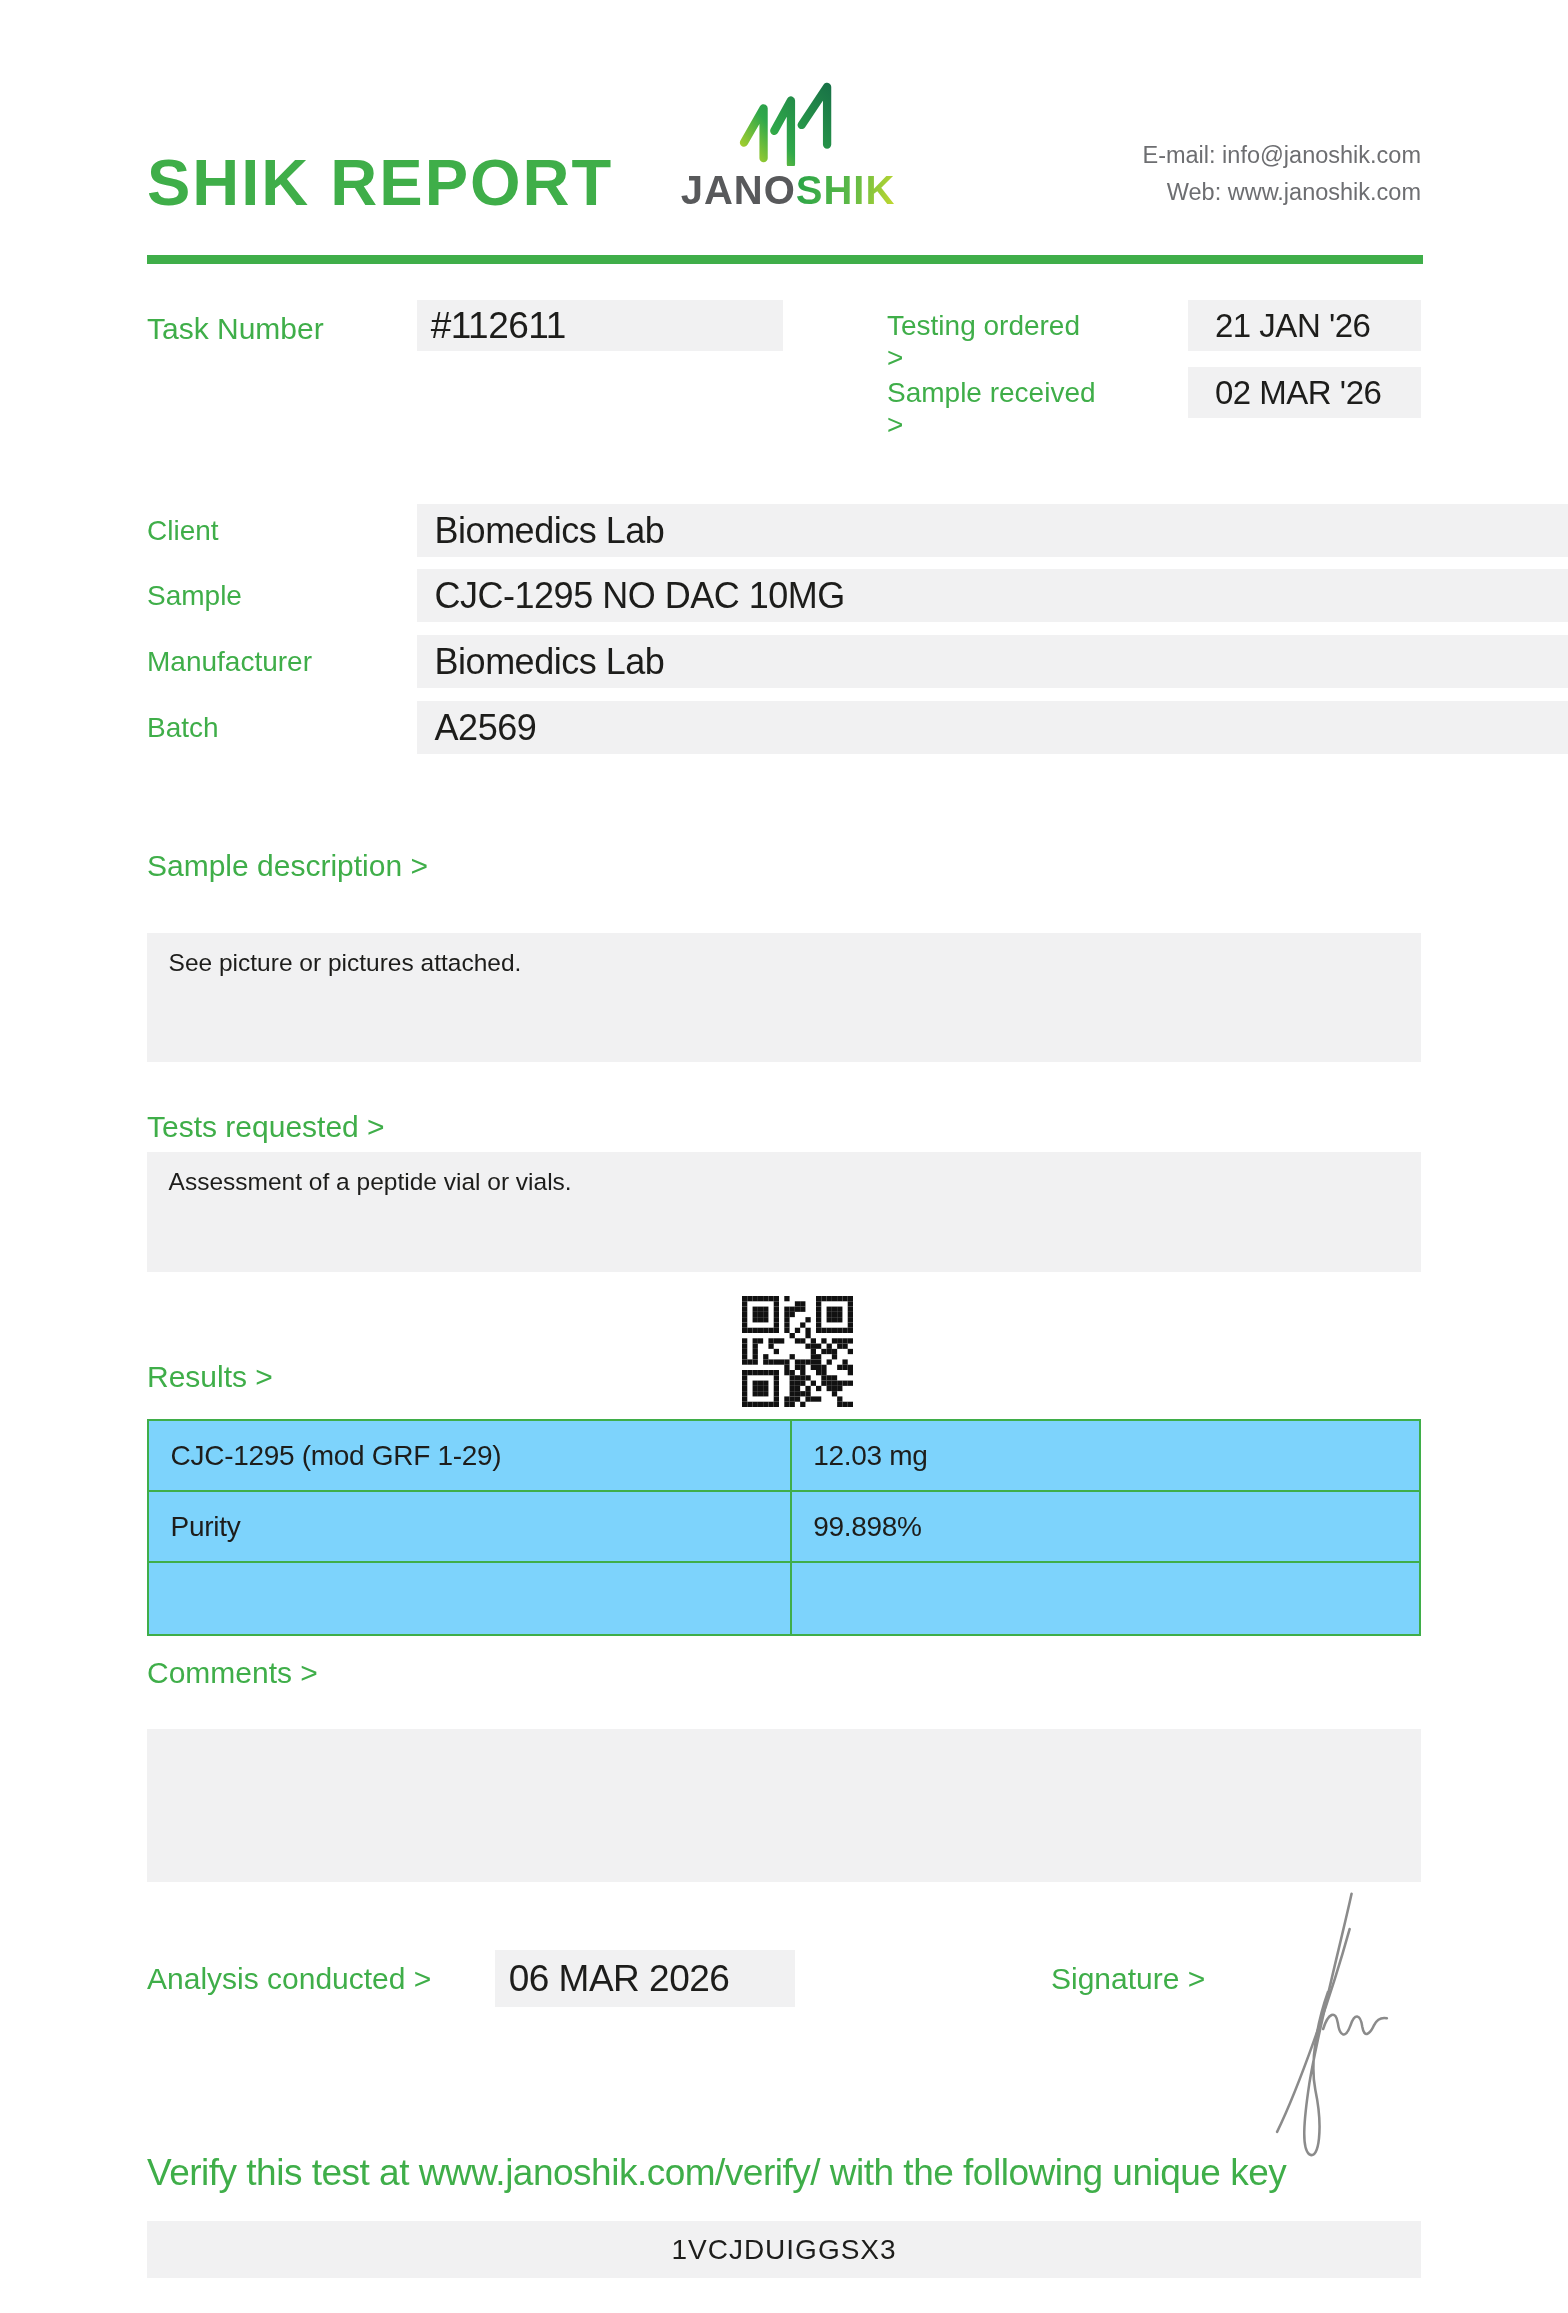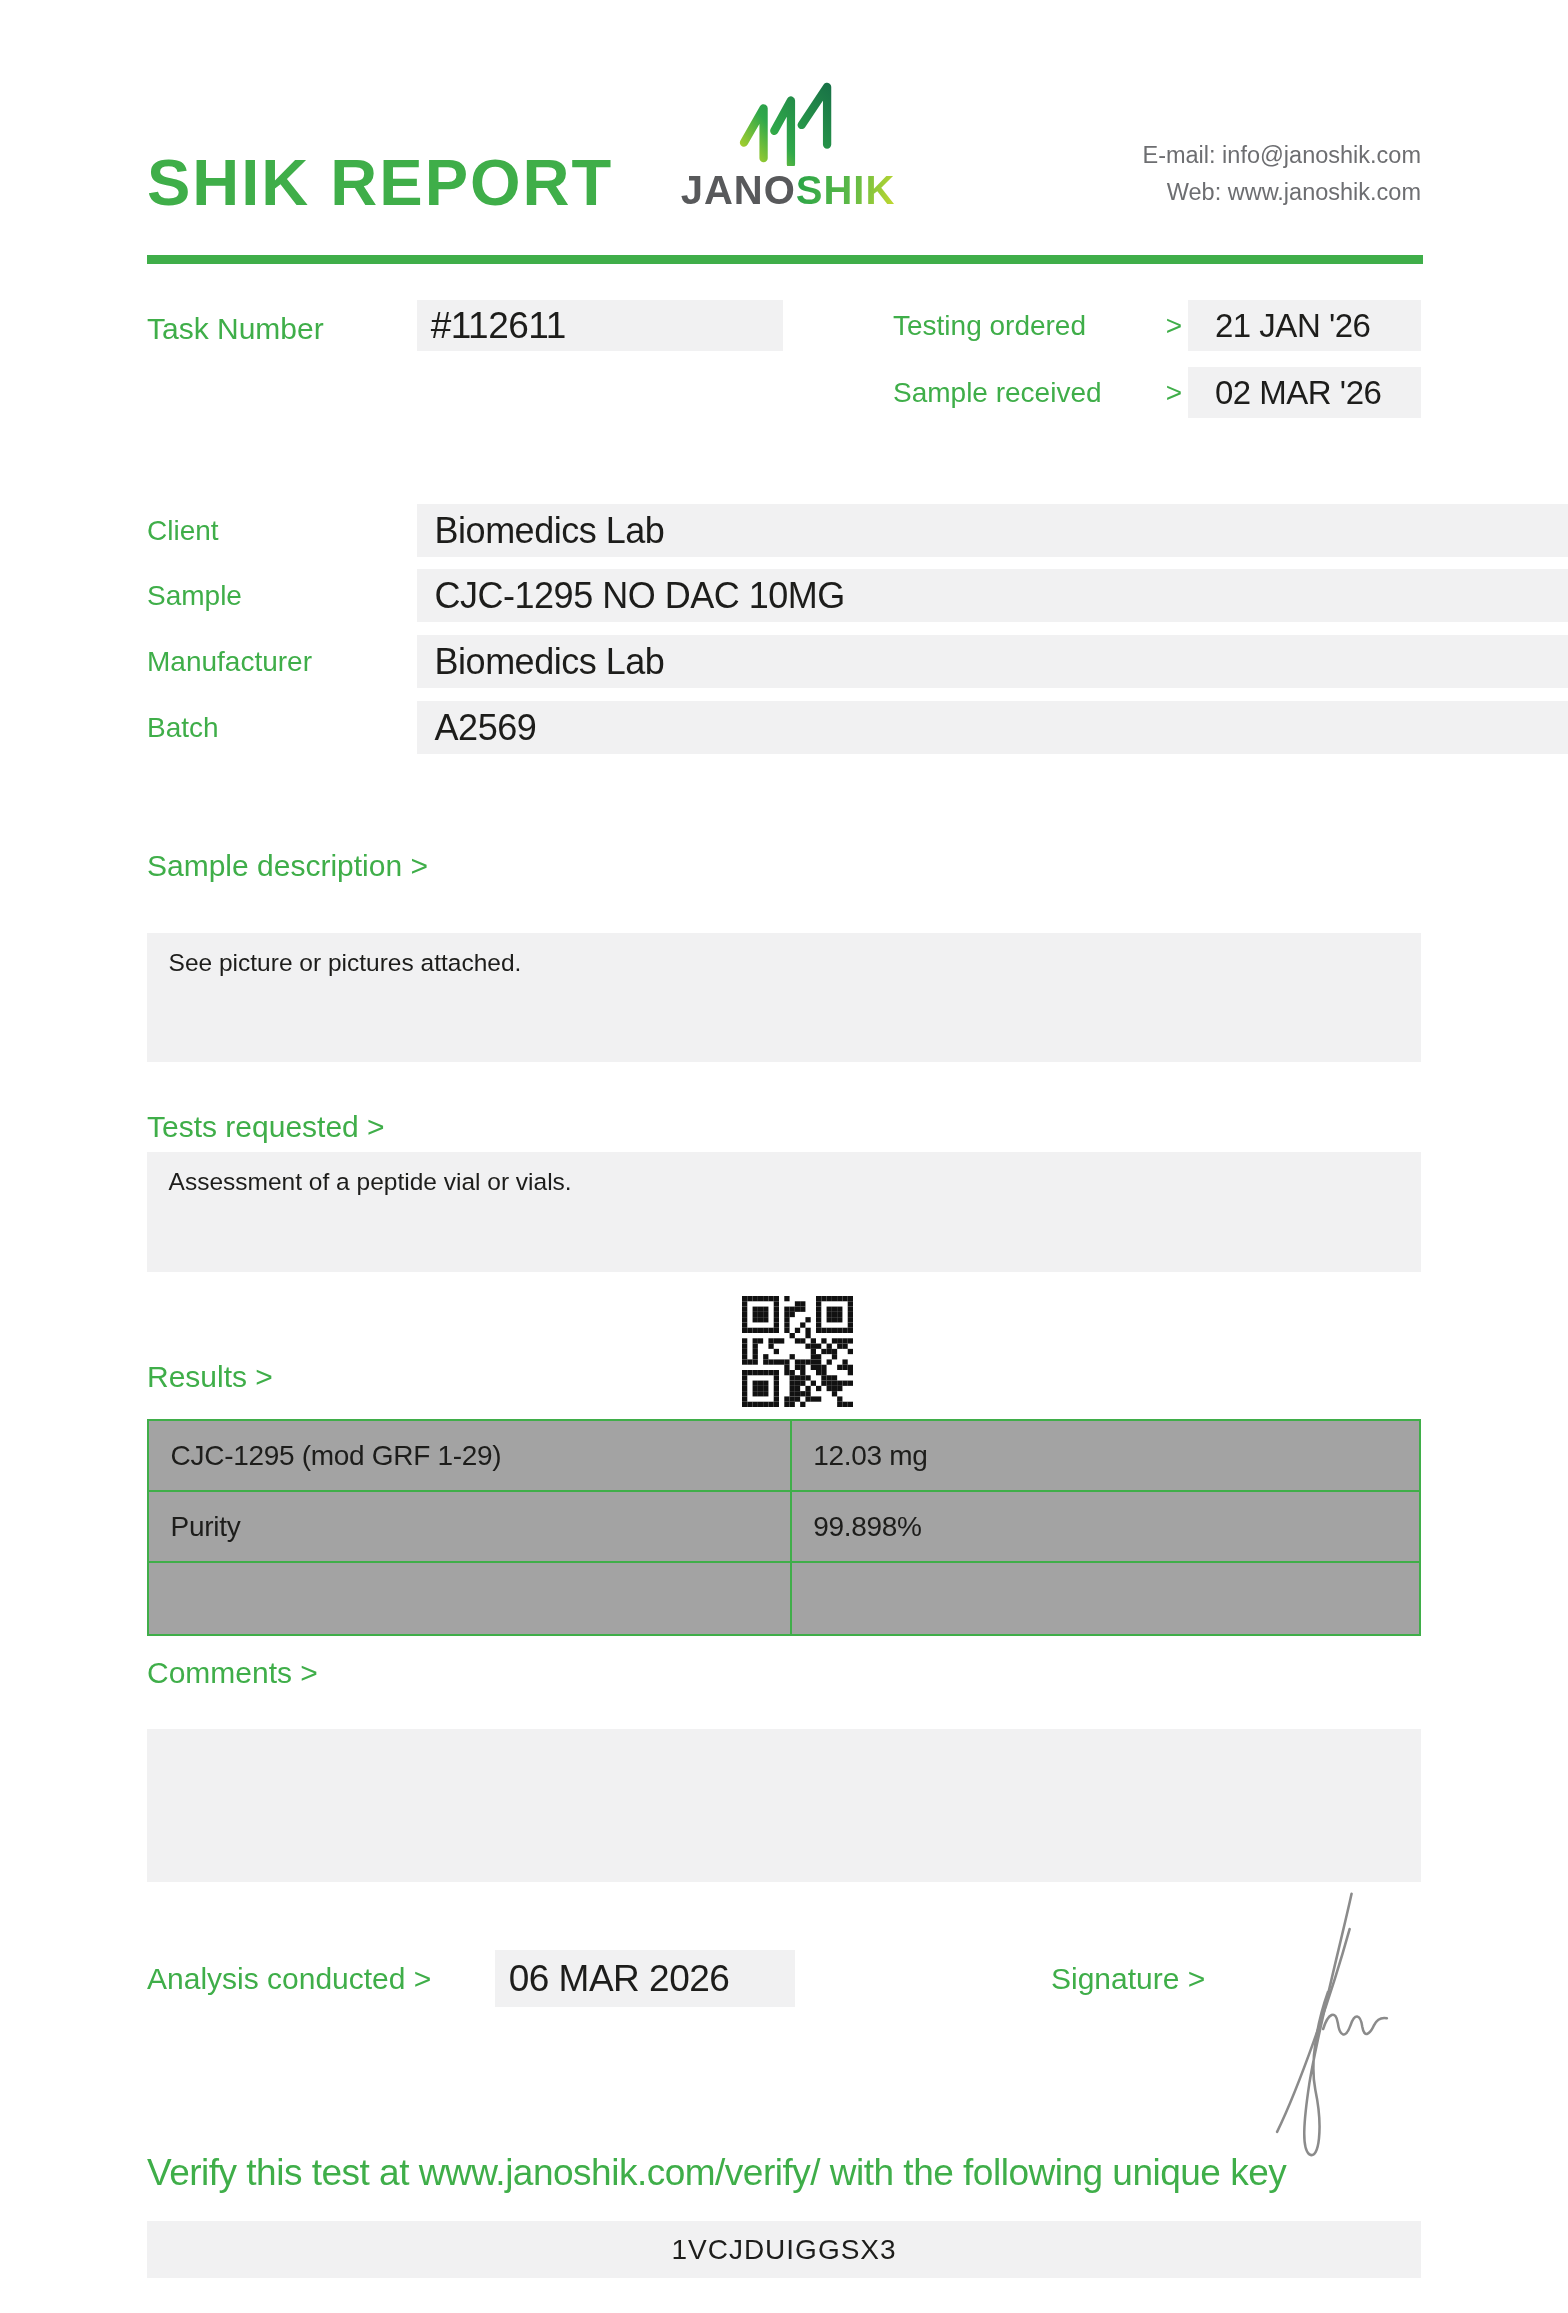--- a/index.html
+++ b/index.html
@@ -42,22 +42,22 @@
   
   .task-label{position:absolute;left:147px;top:312px;}
   .task-box{
     position:absolute;left:417px;top:300px;width:366px;height:51px;
     font-size:37px;line-height:51px;padding-left:13.7px;letter-spacing:-0.5px;
   }
   .date-row{position:absolute;left:887px;width:534px;height:51px;}
   .date-row.r0{top:300px;}
   .date-row.r1{top:367px;}
   .date-label{
-    position:absolute;left:6px;top:9.8px;width:289px;
-    display:flex;justify-content:space-between;
+    position:absolute;left:0;top:9.8px;width:289px;
+    display:flex;justify-content:space-between;flex-direction:column;
   }
   .date-label .glabel{font-size:28px;}
   .date-box{
     position:absolute;left:301px;top:0;width:233px;height:51px;
     font-size:33px;line-height:51px;padding-left:27px;letter-spacing:-0.5px;
   }
   
   .info-row{position:absolute;left:147px;width:1274px;height:53px;}
   .info-row .glabel{position:absolute;left:0;font-size:28px;line-height:53px;}
   .info-row .vbox{
@@ -68,21 +68,21 @@
   .sec-head{position:absolute;left:147px;}
   .sec-box{
     position:absolute;left:147px;width:1274px;
     font-size:24.5px;padding:15.7px 0 0 21.6px;
   }
   
   .rtable{
     position:absolute;left:147px;top:1419px;width:1274px;
     display:grid;grid-template-columns:50.6% 49.4%;
     border:2.9px solid var(--table-border-green,#3fae49);
-    box-sizing:border-box;background:#a3a3a3;
+    box-sizing:border-box;background:#7dd3fc;
   }
   .rtable .cell{
     height:71px;display:flex;align-items:center;
     padding-left:21.6px;font-size:28px;letter-spacing:-0.3px;
     box-sizing:border-box;
   }
   .rtable .c0{border-right:2.9px solid var(--table-border-green,#3fae49);}
   .rtable .rb{border-bottom:2.9px solid var(--table-border-green,#3fae49);}
   .qr{position:absolute;left:742px;top:1296px;width:111px;height:111px;}
   

